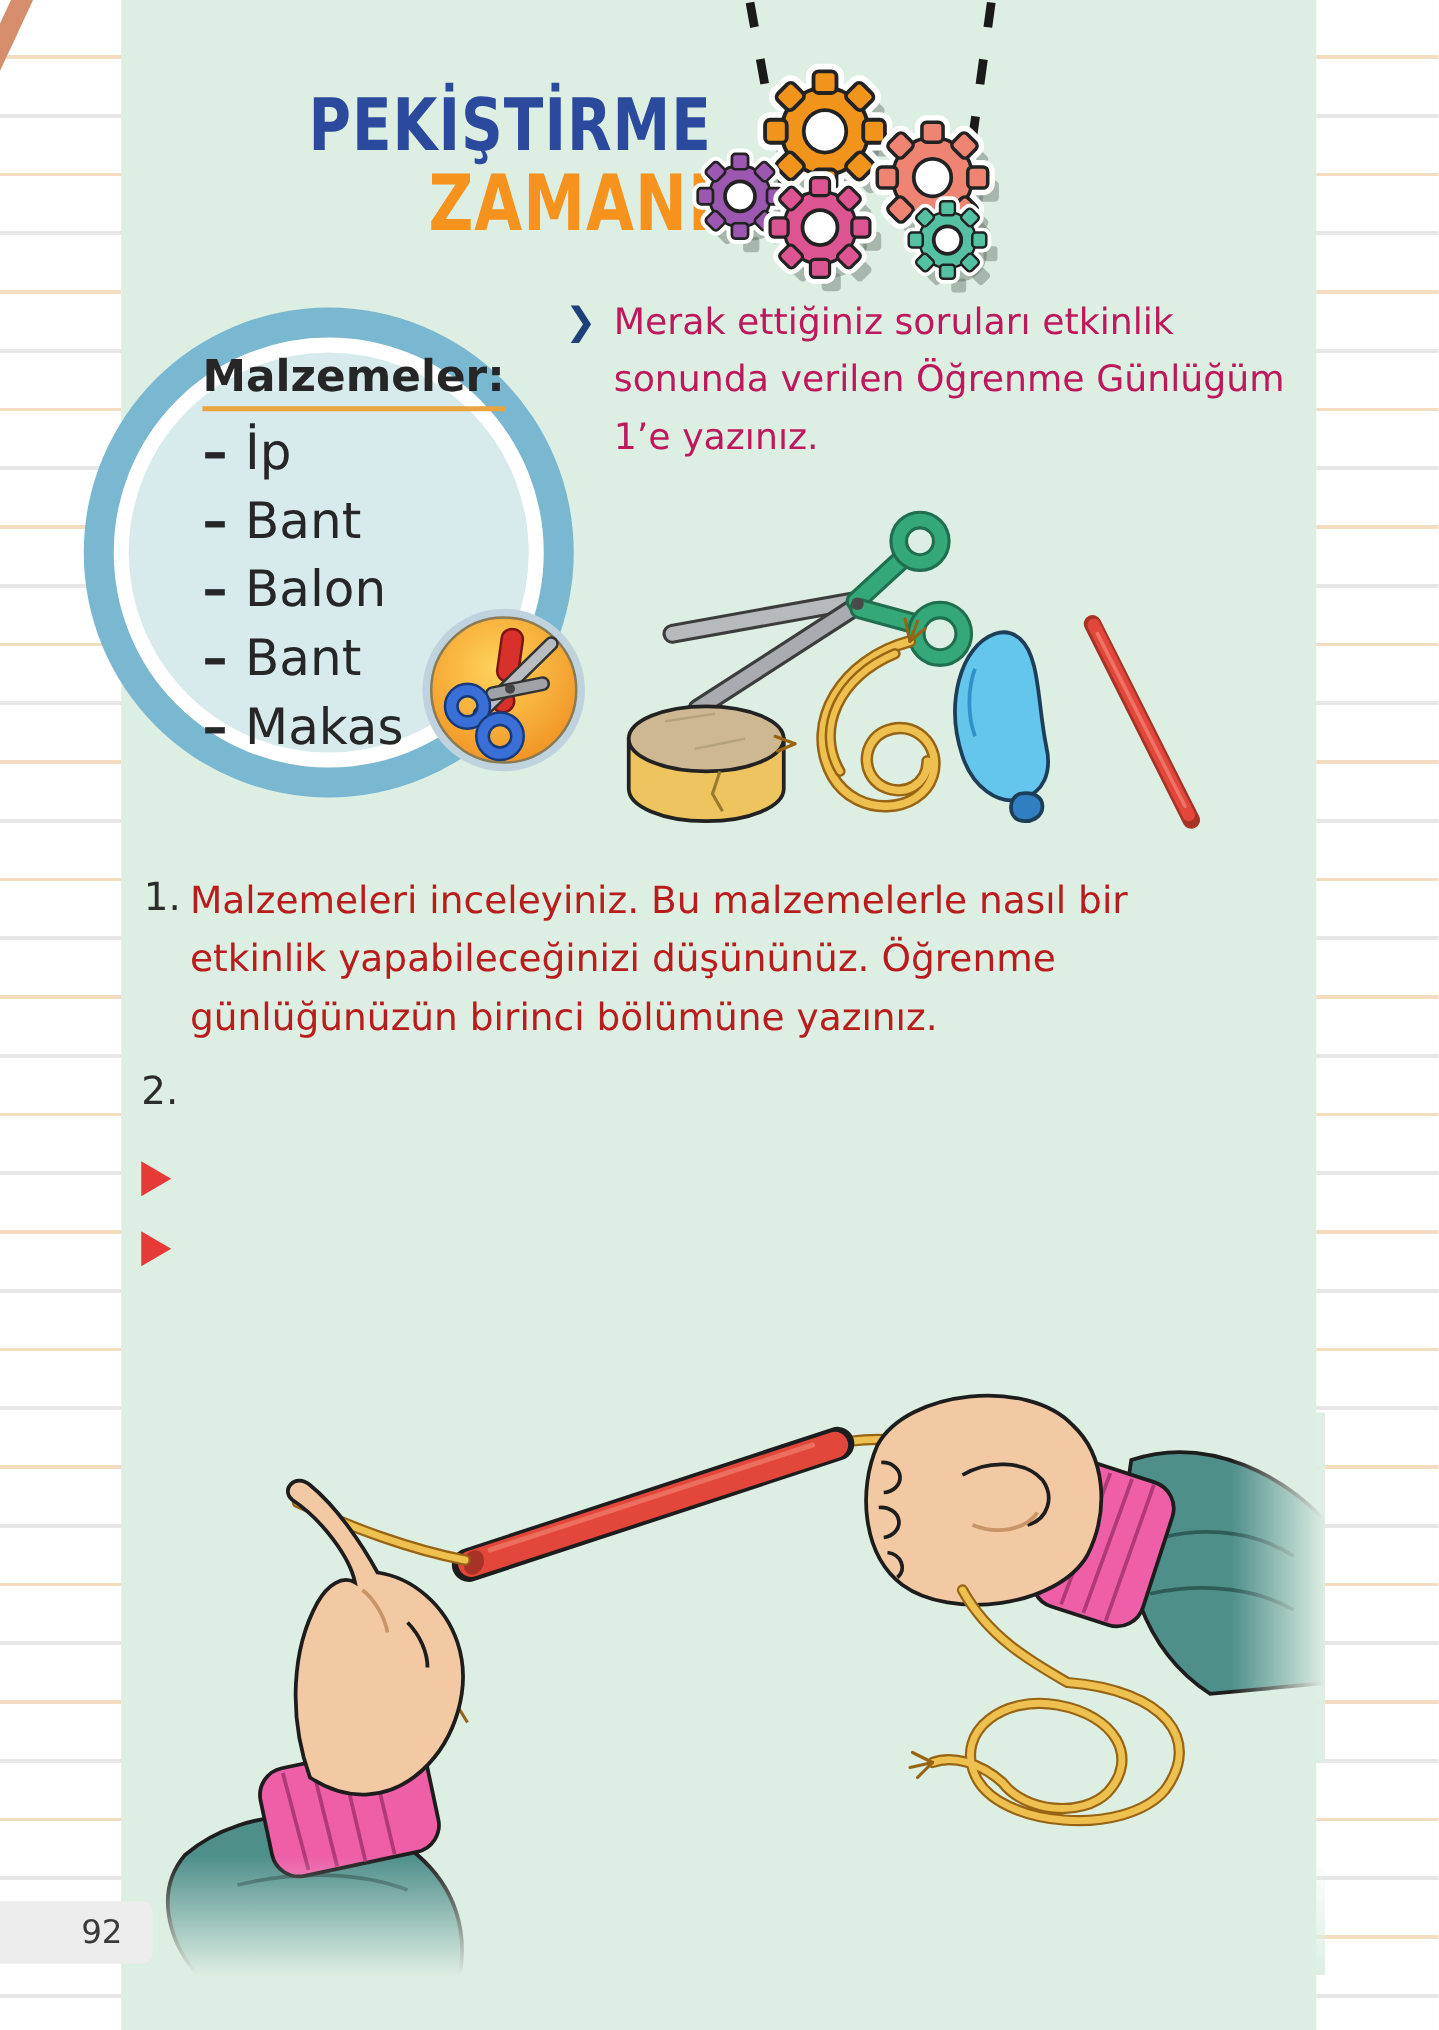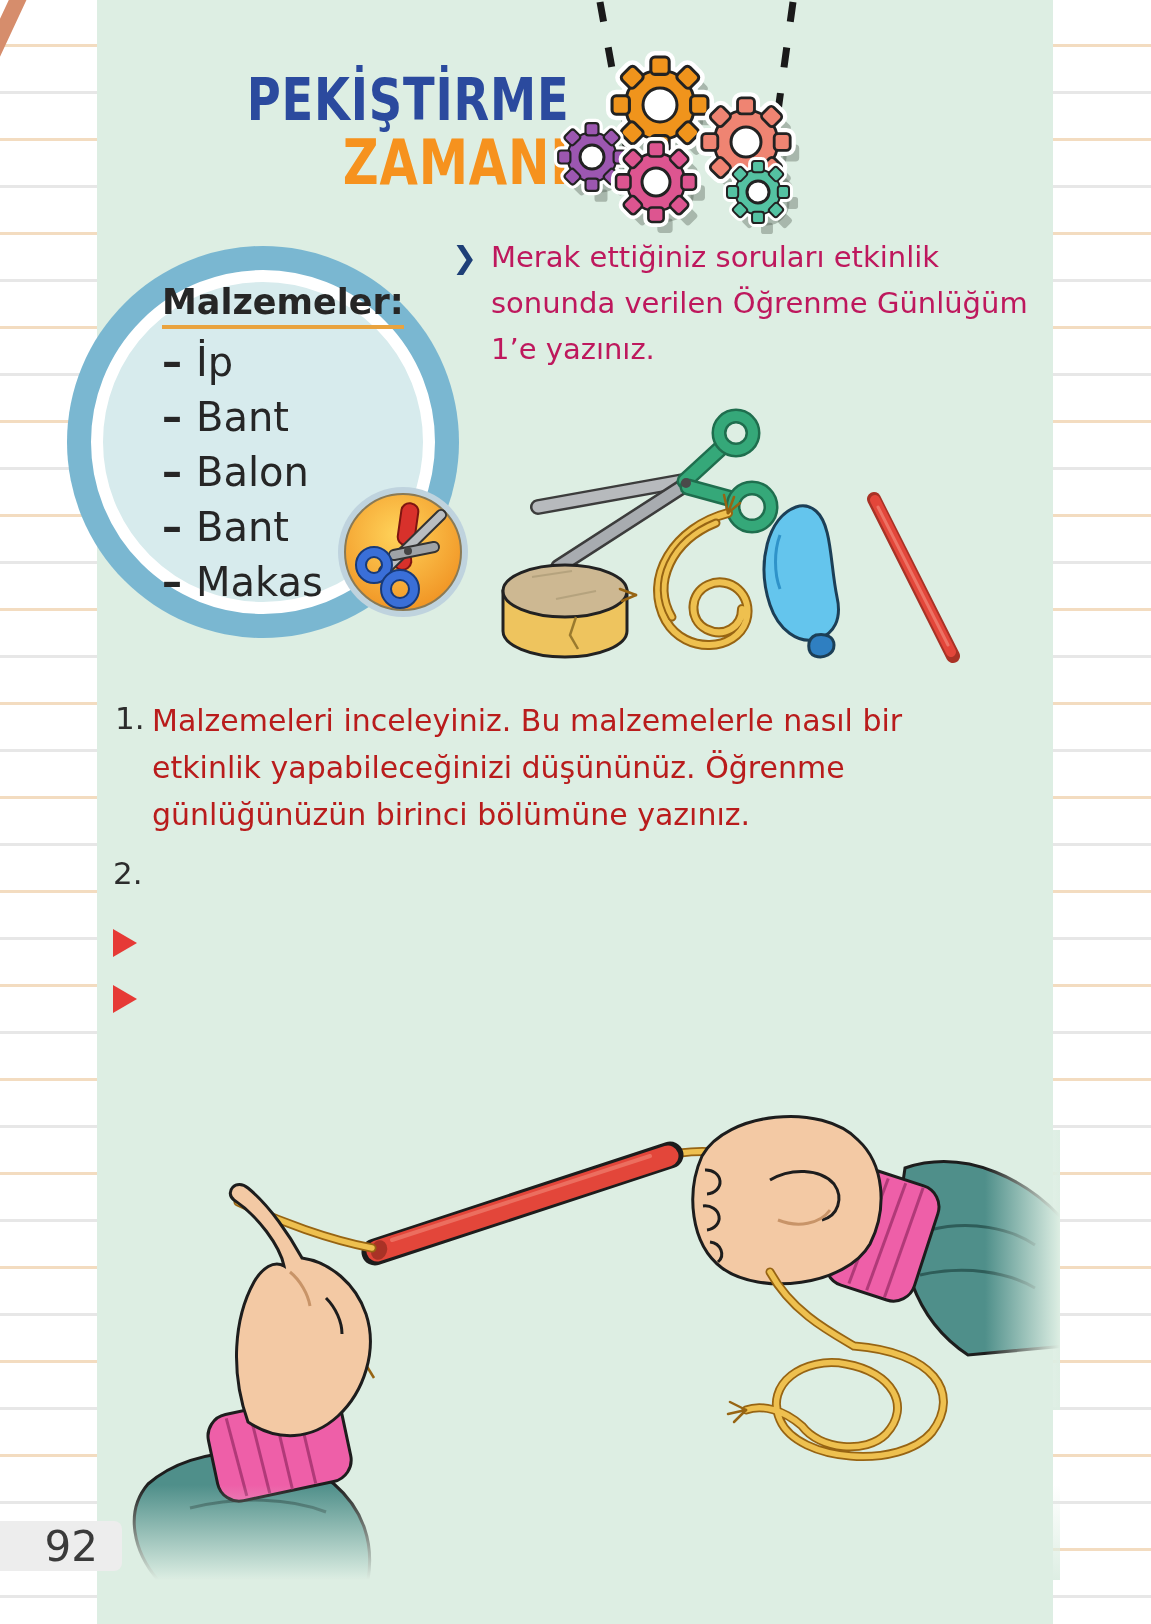--- a/index.html
+++ b/index.html
@@ -40,21 +40,21 @@
   
   .step-num{position:absolute;font-size:31px;color:#2c2c2c;}
   .step-text{position:absolute;font-size:30px;line-height:47px;color:#b91c1c;}
   .bullet-tri{position:absolute;width:0;height:0;border-left:24px solid #e63a36;
     border-top:14px solid transparent;border-bottom:14px solid transparent;}
   .bullet-text{position:absolute;font-size:30px;color:#2c2c2c;white-space:nowrap;}
 
   
   .page-badge{position:absolute;left:0;top:1521px;width:122px;height:50px;background:#ededed;
     border-radius:0 8px 8px 0;display:flex;align-items:center;justify-content:flex-end;
-    padding-right:24px;box-sizing:border-box;font-size:42px;color:#3a3a3a;}
+    padding-right:24px;box-sizing:border-box;font-size:26px;color:#3a3a3a;}
 </style>
 </head>
 <body>
 
 <div id="page">
 
   <div class="margin left"></div>
   <div class="margin right"></div>
   <div class="panel"></div>
 

